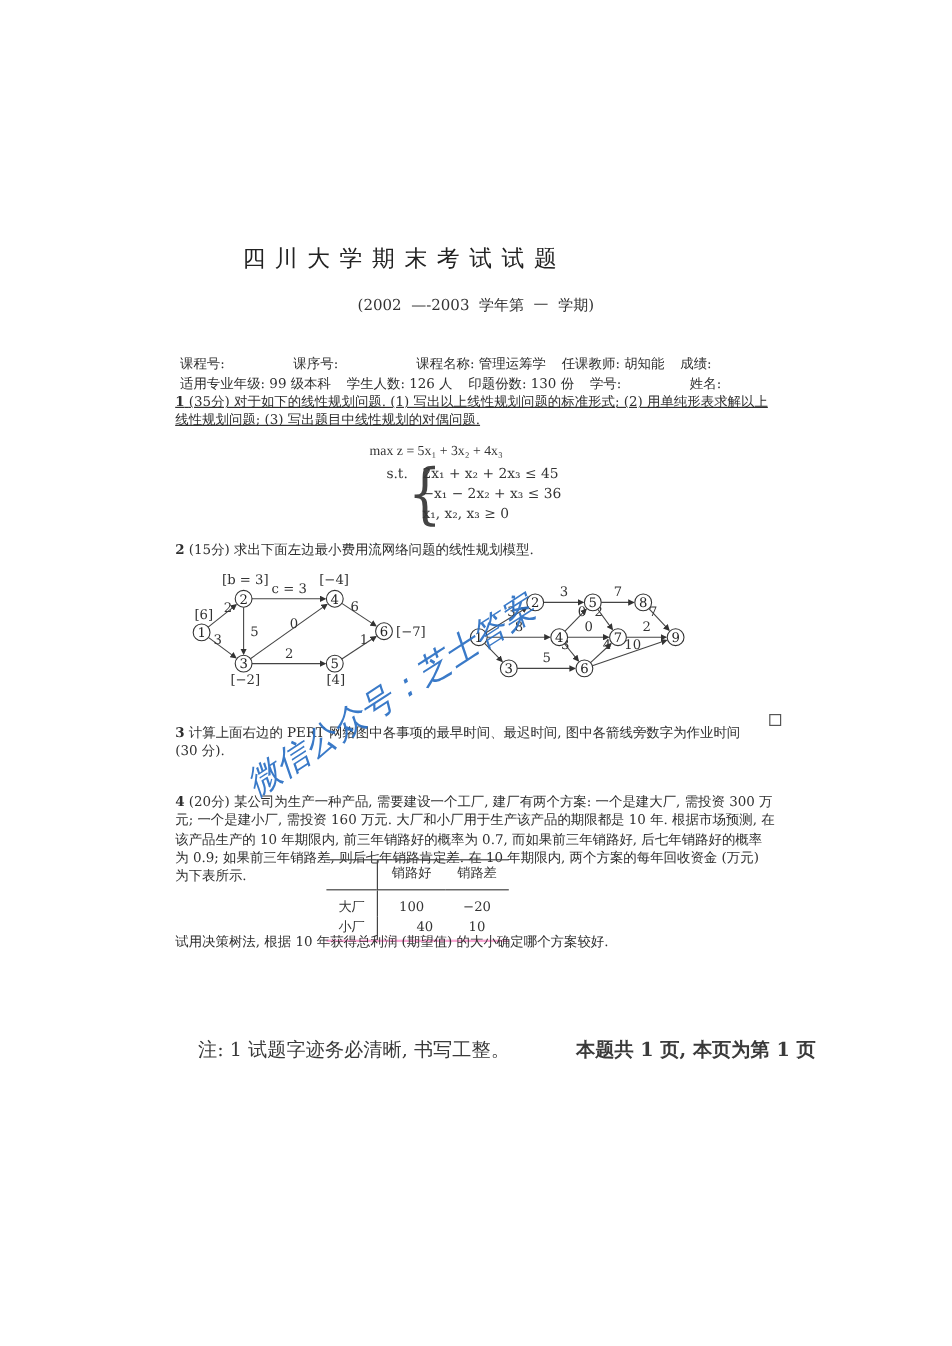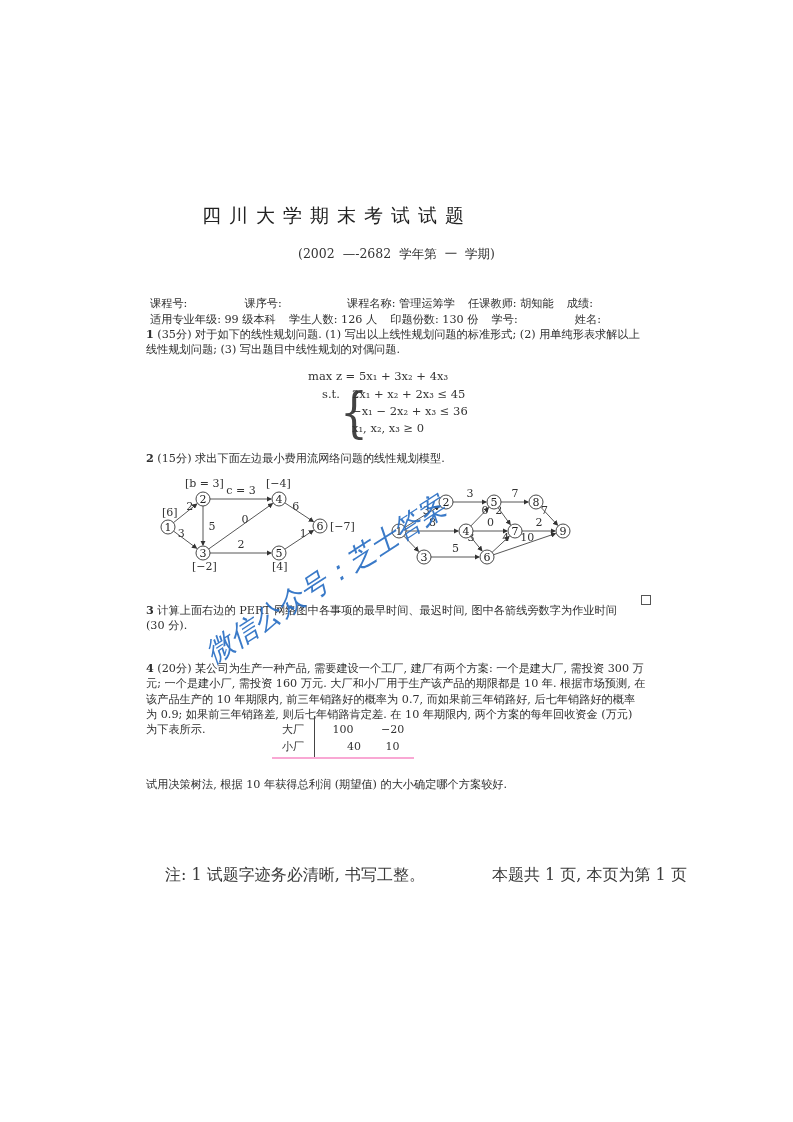--- a/index.html
+++ b/index.html
@@ -18,21 +18,21 @@
   .footer { font-size: 16px; color: #3a3a3a; }
   .checkbox { width: 8px; height: 8px; border: 1px solid #555; background: #fff; }
   .wm { color: #2a6fc4; font-family: "DejaVu Sans", sans-serif; font-size: 28px; font-style: italic;
         transform-origin: left top; white-space: nowrap; opacity: 0.92; }
   svg text { font-family: "DejaVu Serif", serif; }
 </style>
 </head>
 <body>
 
 <div class="abs title">四川大学期末考试试题</div>
-<div class="abs subtitle">(2002 —-2682 学年第 一 学期)</div>
+<div class="abs subtitle">(2002 —-2003 学年第 一 学期)</div>
 
 <div class="abs line" style="top:296px;">
   <span>课程号:</span>
   <span style="display:inline-block;width:50px"></span>
   <span>课序号:</span>
   <span style="display:inline-block;width:58px"></span>
   <span>课程名称: 管理运筹学</span>
   <span style="display:inline-block;width:6px"></span>
   <span>任课教师: 胡知能</span>
   <span style="display:inline-block;width:6px"></span>
@@ -43,26 +43,26 @@
   <span style="display:inline-block;width:6px"></span>
   <span>学生人数: 126 人</span>
   <span style="display:inline-block;width:6px"></span>
   <span>印题份数: 130 份</span>
   <span style="display:inline-block;width:6px"></span>
   <span>学号:</span>
   <span style="display:inline-block;width:50px"></span>
   <span>姓名:</span>
 </div>
 
-<div class="abs para" style="top:327px;">
+<div class="abs para" style="top:327px;text-decoration:underline;">
   <span class="bold">1</span>
   <span>(35分) 对于如下的线性规划问题. (1) 写出以上线性规划问题的标准形式; (2) 用单纯形表求解以上线性规划问题; (3) 写出题目中线性规划的对偶问题.</span>
 </div>
 
-<div class="abs math" style="left:308px;top:368px;">max z = 5x₁ + 3x₂ + 4x₃</div>
+<div class="abs math" style="left:308px;top:368px;font-family:Liberation Serif, serif;">max z = 5x₁ + 3x₂ + 4x₃</div>
 <div class="abs math" style="left:322px;top:386px;">s.t.</div>
 <div class="abs brace" style="left:340px;top:385px;transform:scaleY(1.25);transform-origin:top;">{</div>
 <div class="abs math" style="left:352px;top:386px;">2x₁ + x₂ + 2x₃ ≤ 45</div>
 <div class="abs math" style="left:352px;top:403px;">−x₁ − 2x₂ + x₃ ≤ 36</div>
 <div class="abs math" style="left:352px;top:420px;text-align:right;">x₁, x₂, x₃ ≥ 0</div>
 
 <div class="abs para" style="top:451px;">
   <span class="bold">2</span>
   <span>(15分) 求出下面左边最小费用流网络问题的线性规划模型.</span>
 </div>
@@ -164,31 +164,36 @@
 </div>
 <div class="abs checkbox" style="left:641px;top:595px;"></div>
 
 <div class="abs para" style="top:645px;margin-top:16px;">
   <span class="bold">4</span>
   <span>(20分) 某公司为生产一种产品, 需要建设一个工厂, 建厂有两个方案: 一个是建大厂, 需投资 300 万元; 一个是建小厂, 需投资 160 万元. 大厂和小厂用于生产该产品的期限都是 10 年. 根据市场预测, 在该产品生产的 10 年期限内, 前三年销路好的概率为 0.7, 而如果前三年销路好, 后七年销路好的概率为 0.9; 如果前三年销路差, 则后七年销路肯定差. 在 10 年期限内, 两个方案的每年回收资金 (万元) 为下表所示.</span>
 </div>
 
 <table class="abs dt" style="left:272px;top:716px;">
   <tbody>
+      <tr style="border-top:1px solid #444;border-bottom:1px solid #444;">
+    <td style="border-right:1px solid #444;width:22px;padding-top:3px;padding-bottom:6px;"></td>
+    <td style="padding-top:3px;padding-bottom:6px;">销路好</td>
+    <td style="padding-top:3px;padding-bottom:6px;">销路差</td>
+  </tr>
   <tr>
     <td style="border-right:1px solid #444;padding-top:6px;">大厂</td>
     <td style="padding-top:6px;">100</td>
     <td style="padding-top:6px;">−20</td>
   </tr>
   <tr style="border-bottom:2px solid #f9a8d4;">
     <td style="border-right:1px solid #444;padding-bottom:3px;">小厂</td>
     <td style="padding-bottom:3px;padding-left:32px;">40</td>
     <td style="padding-bottom:3px;">10</td>
   </tr>
 </tbody>
   </table>
 
 <div class="abs para" style="top:777px;">试用决策树法, 根据 10 年获得总利润 (期望值) 的大小确定哪个方案较好.</div>
 
 <div class="abs footer" style="left:165px;top:865px;">注: 1 试题字迹务必清晰, 书写工整。</div>
-<div class="abs footer" style="left:492px;top:865px;">本题共 1 页, 本页为第 1 页</div>
+<div class="abs footer" style="left:480px;top:865px;font-weight:bold;">本题共 1 页, 本页为第 1 页</div>
 
 <div class="abs wm" style="left:198px;top:640px;transform:rotate(-33deg);">微信公众号：芝士答案</div>
 
 </body></html>

